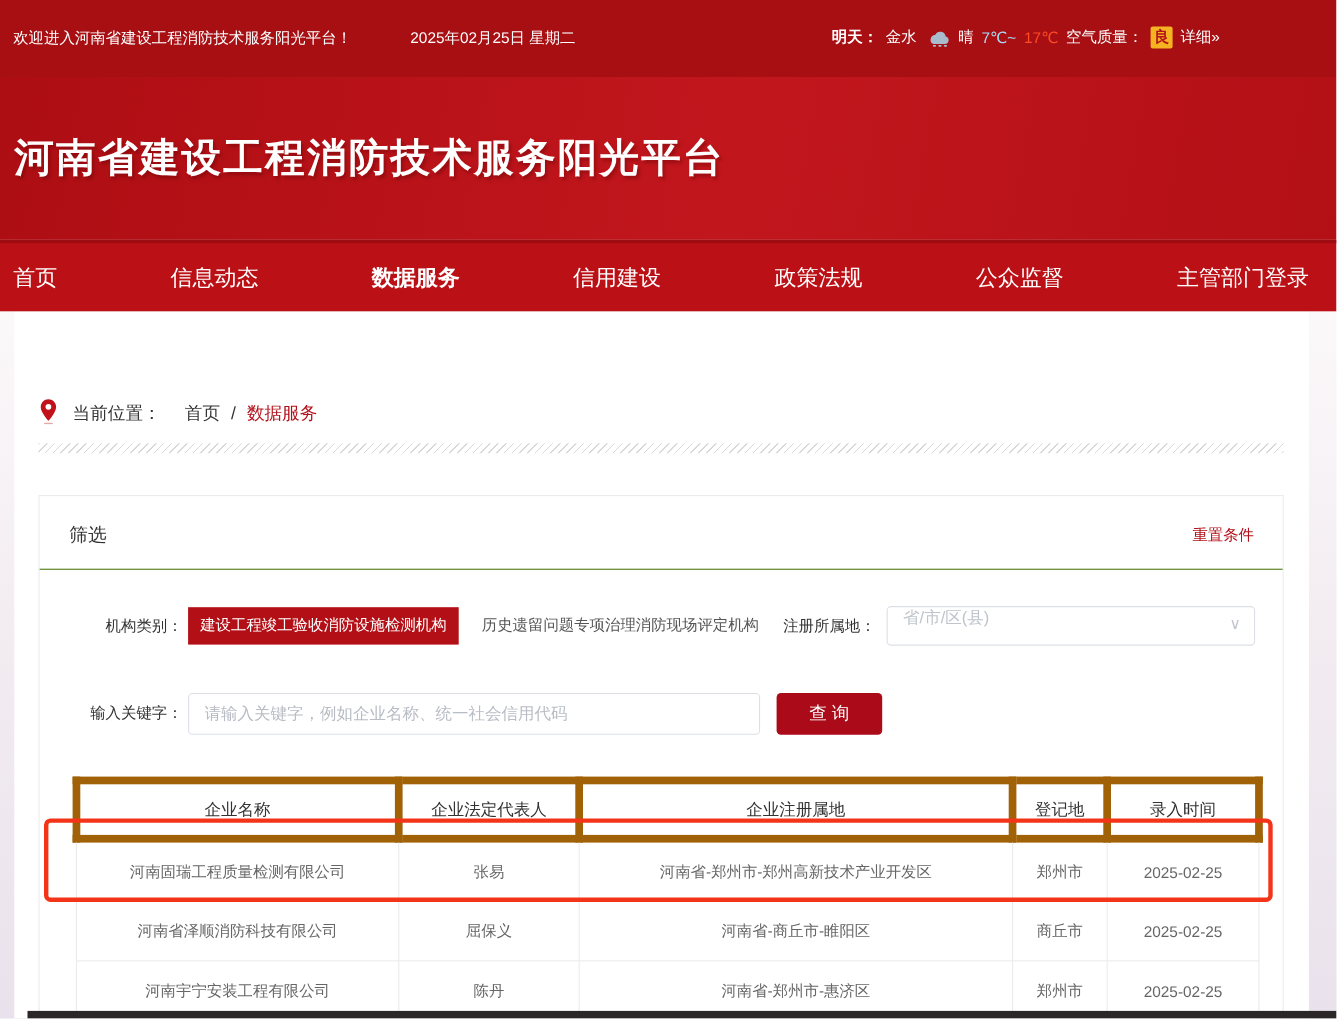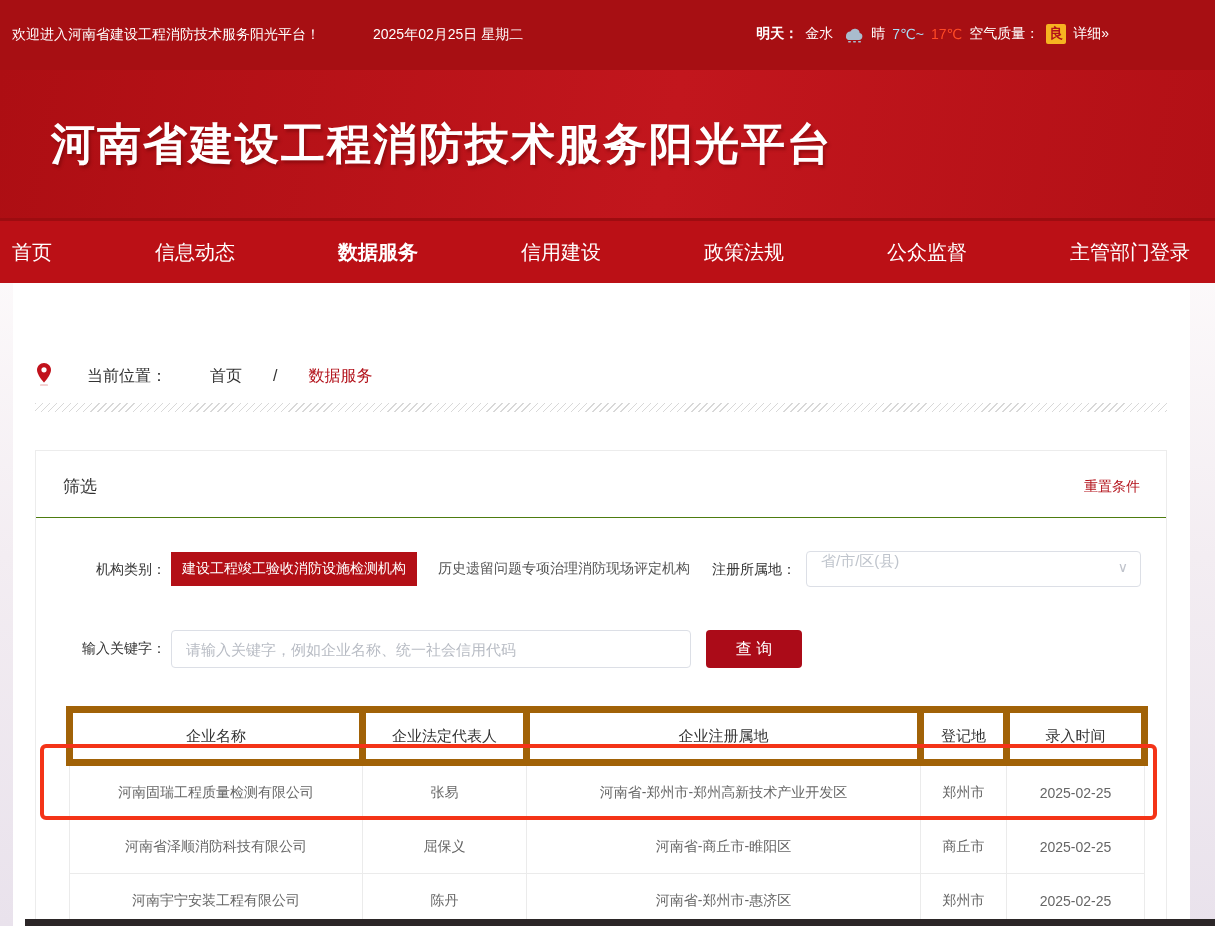--- a/index.html
+++ b/index.html
@@ -20,32 +20,32 @@
   .weather .b { font-weight:bold; }
   .weather .temp-low { color:#a8dcf5; }
   .weather .temp-high { color:#ff4a26; }
   .aqi-badge { background:#f6b321; color:#b3121b; font-weight:bold; padding:1px 3px; border-radius:2px; }
   .cloud-svg { display:block; }
 
   
   .banner { position:absolute; left:0; top:70px; width:1215px; height:148px;
             background:linear-gradient(100deg,#ad0e13 0%,#c2161d 55%,#b31016 100%); }
   .banner .title { position:absolute; left:13px; top:50%; transform:translateY(-50%);
-            color:#fff; font-size:44px; font-weight:700; letter-spacing:2px;
-            text-shadow:2px 3px 3px rgba(80,0,0,.35); white-space:nowrap;margin-left:38px; }
+            color:#fff; font-size:36px; font-weight:700; letter-spacing:2px;
+            text-shadow:2px 3px 3px rgba(80,0,0,.35); white-space:nowrap; }
 
   
   .nav { position:absolute; left:0; top:218px; width:1215px; height:65px; background:#bb1016;
          border-top:3px solid #9d0c10; display:flex; justify-content:space-between; align-items:center;
          padding:0 25px 0 12px; }
   .nav-item { color:#fff; font-size:20px; cursor:pointer; white-space:nowrap; }
   .nav-item.active { font-weight:bold; }
 
   
-  .breadcrumb { position:absolute; left:36px; top:362px; display:flex; align-items:center; gap:25px;
+  .breadcrumb { position:absolute; left:36px; top:362px; display:flex; align-items:center; gap:4px;
                 font-size:16px; color:#333; }
   .breadcrumb .pin { margin-right:10px; }
   .breadcrumb .current { color:#b3121b; }
   .breadcrumb .home { cursor:pointer; }
   .breadcrumb .sep { margin:0 6px; }
 
   .slash-divider { position:absolute; left:35px; top:403px; width:1132px; height:9px;
     background:repeating-linear-gradient(135deg,#d8d8d8 0,#d8d8d8 1px,transparent 1px,transparent 5px); }
 
   

